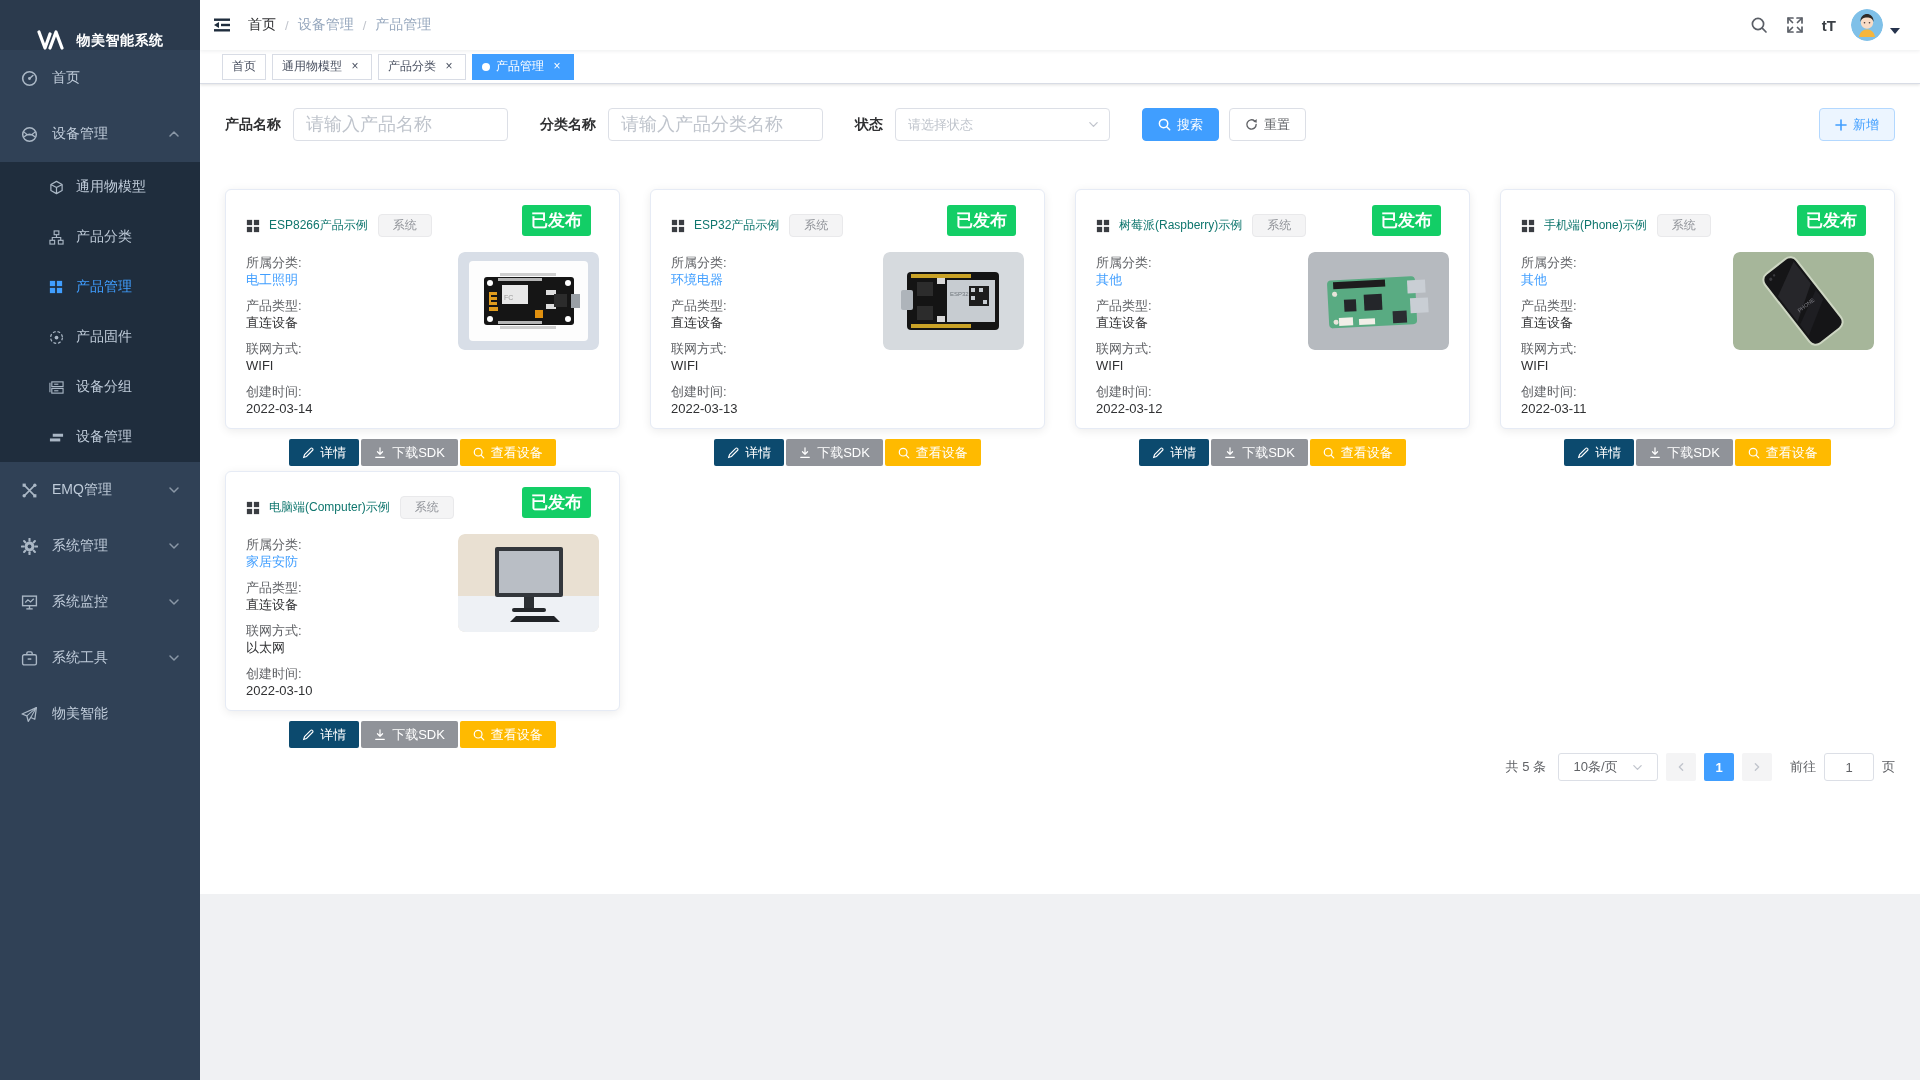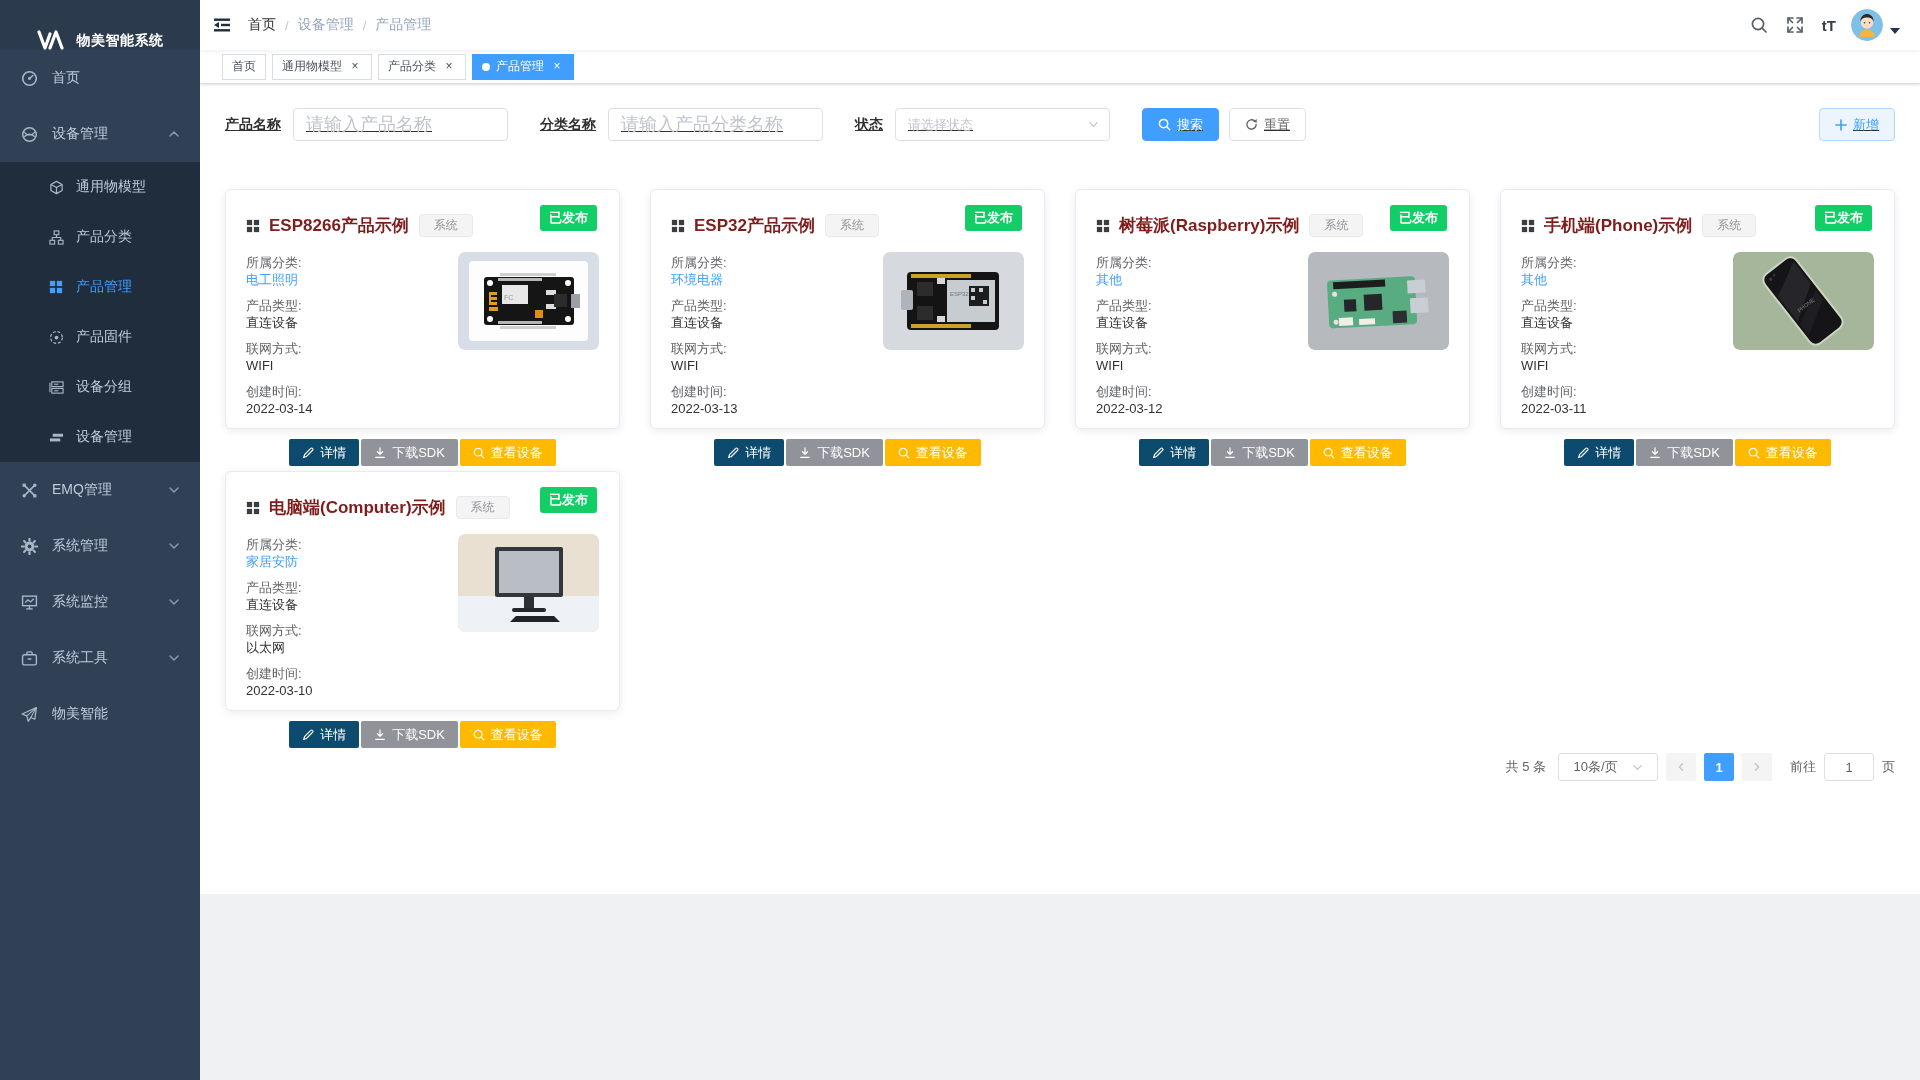--- a/index.html
+++ b/index.html
@@ -40,40 +40,40 @@
   .tags-view { height:34px; background:#fff; border-bottom:1px solid #d8dce5; box-shadow:0 1px 3px 0 rgba(0,0,0,.12); display:flex; align-items:center; padding-left:22px; gap:6px; position:relative; z-index:9; }
   .tag { height:26px; display:inline-flex; align-items:center; padding:0 9px; border:1px solid #d8dce5; background:#fff; color:#495060; font-size:12px; cursor:pointer; }
   .tag .dot { width:8px; height:8px; border-radius:50%; background:#fff; margin-right:6px; }
   .tag.active { background:#409eff; border-color:#409eff; color:#fff; }
   .tag-close { margin-left:6px; font-size:12px; width:14px; height:14px; line-height:13px; text-align:center; border-radius:50%; }
   .tag.active .tag-close { color:#fff; }
 
   
   .page { background:#fff; min-height:810px; padding:24px 25px 0; }
 
-  .filter-bar { display:flex; align-items:center; margin-bottom:48px;text-decoration:underline; }
+  .filter-bar { display:flex; align-items:center; margin-bottom:48px; }
   .f-group { display:flex; align-items:center; margin-right:32px; }
   .f-label { font-size:14px; font-weight:bold; color:#303133; margin-right:12px; white-space:nowrap; }
   .f-input { width:215px; height:33px; border:1px solid #dcdfe6; border-radius:4px; padding:0 12px; font-size:18px; color:#606266; outline:none; font-family:inherit; }
   .f-input::placeholder { color:#bfc4cc; }
   .f-select { width:215px; height:33px; border:1px solid #dcdfe6; border-radius:4px; padding:0 10px 0 12px; display:flex; align-items:center; justify-content:space-between; background:#fff; cursor:pointer; }
   .f-select .ph { color:#bfc4cc; font-size:13px; }
   .sel-arrow { color:#c0c4cc; display:flex; }
   .btn { height:33px; border-radius:4px; font-size:13px; display:inline-flex; align-items:center; gap:6px; padding:0 15px; cursor:pointer; border:1px solid transparent; font-family:inherit; }
   .btn-primary { background:#409eff; border-color:#409eff; color:#fff; }
   .btn-plain { background:#fff; border-color:#dcdfe6; color:#606266; margin-left:10px; }
   .btn-add { margin-left:auto; background:#ecf5ff; border-color:#b3d8ff; color:#409eff; }
 
   
   .cards-grid { display:grid; grid-template-columns:repeat(4,1fr); column-gap:30px; row-gap:42px; }
   .card { position:relative; background:#fff; border:1px solid #e6ebf5; border-radius:6px; box-shadow:0 2px 10px rgba(0,0,0,.08); height:240px; padding:18px 20px 0; }
-  .card-status { position:absolute; top:15px; right:22px; background:#13ce66; color:#fff; font-size:13px; font-weight:bold; padding:4px 9px; border-radius:3px; }
+  .card-status { position:absolute; top:15px; right:28px; background:#13ce66; color:#fff; font-size:17px; font-weight:bold; padding:4px 9px; border-radius:3px; }
   .card-head { display:flex; align-items:center; margin-top:6px; }
   .head-grid-icon { color:#3a3d42; display:flex; margin-right:9px; flex-shrink:0; }
-  .card-title { font-size:17px; font-weight:bold; color:#7f1d1d; white-space:nowrap; }
+  .card-title { font-size:12px; font-weight:normal; color:#0f766e; white-space:nowrap; }
   .card-tag { font-size:12px; color:#909399; background:#f4f4f5; border:1px solid #e9e9eb; border-radius:4px; padding:2px 14px; margin-left:10px; }
   .card-body { display:flex; margin-top:15px; }
   .info { flex:1; font-size:13px; padding-top:2px; }
   .info-row { display:flex; margin-bottom:9px; line-height:17px;flex-direction:column; }
   .info-label { color:#606266; width:74px; flex-shrink:0; }
   .info-value { color:#303133; }
   .info-link { color:#409eff; cursor:pointer; }
   .thumb { width:141px; height:98px; border-radius:6px; overflow:hidden; flex-shrink:0; }
   .thumb svg { display:block; }
   .card-actions { display:flex; justify-content:center; gap:2px; margin-top:13px; }

